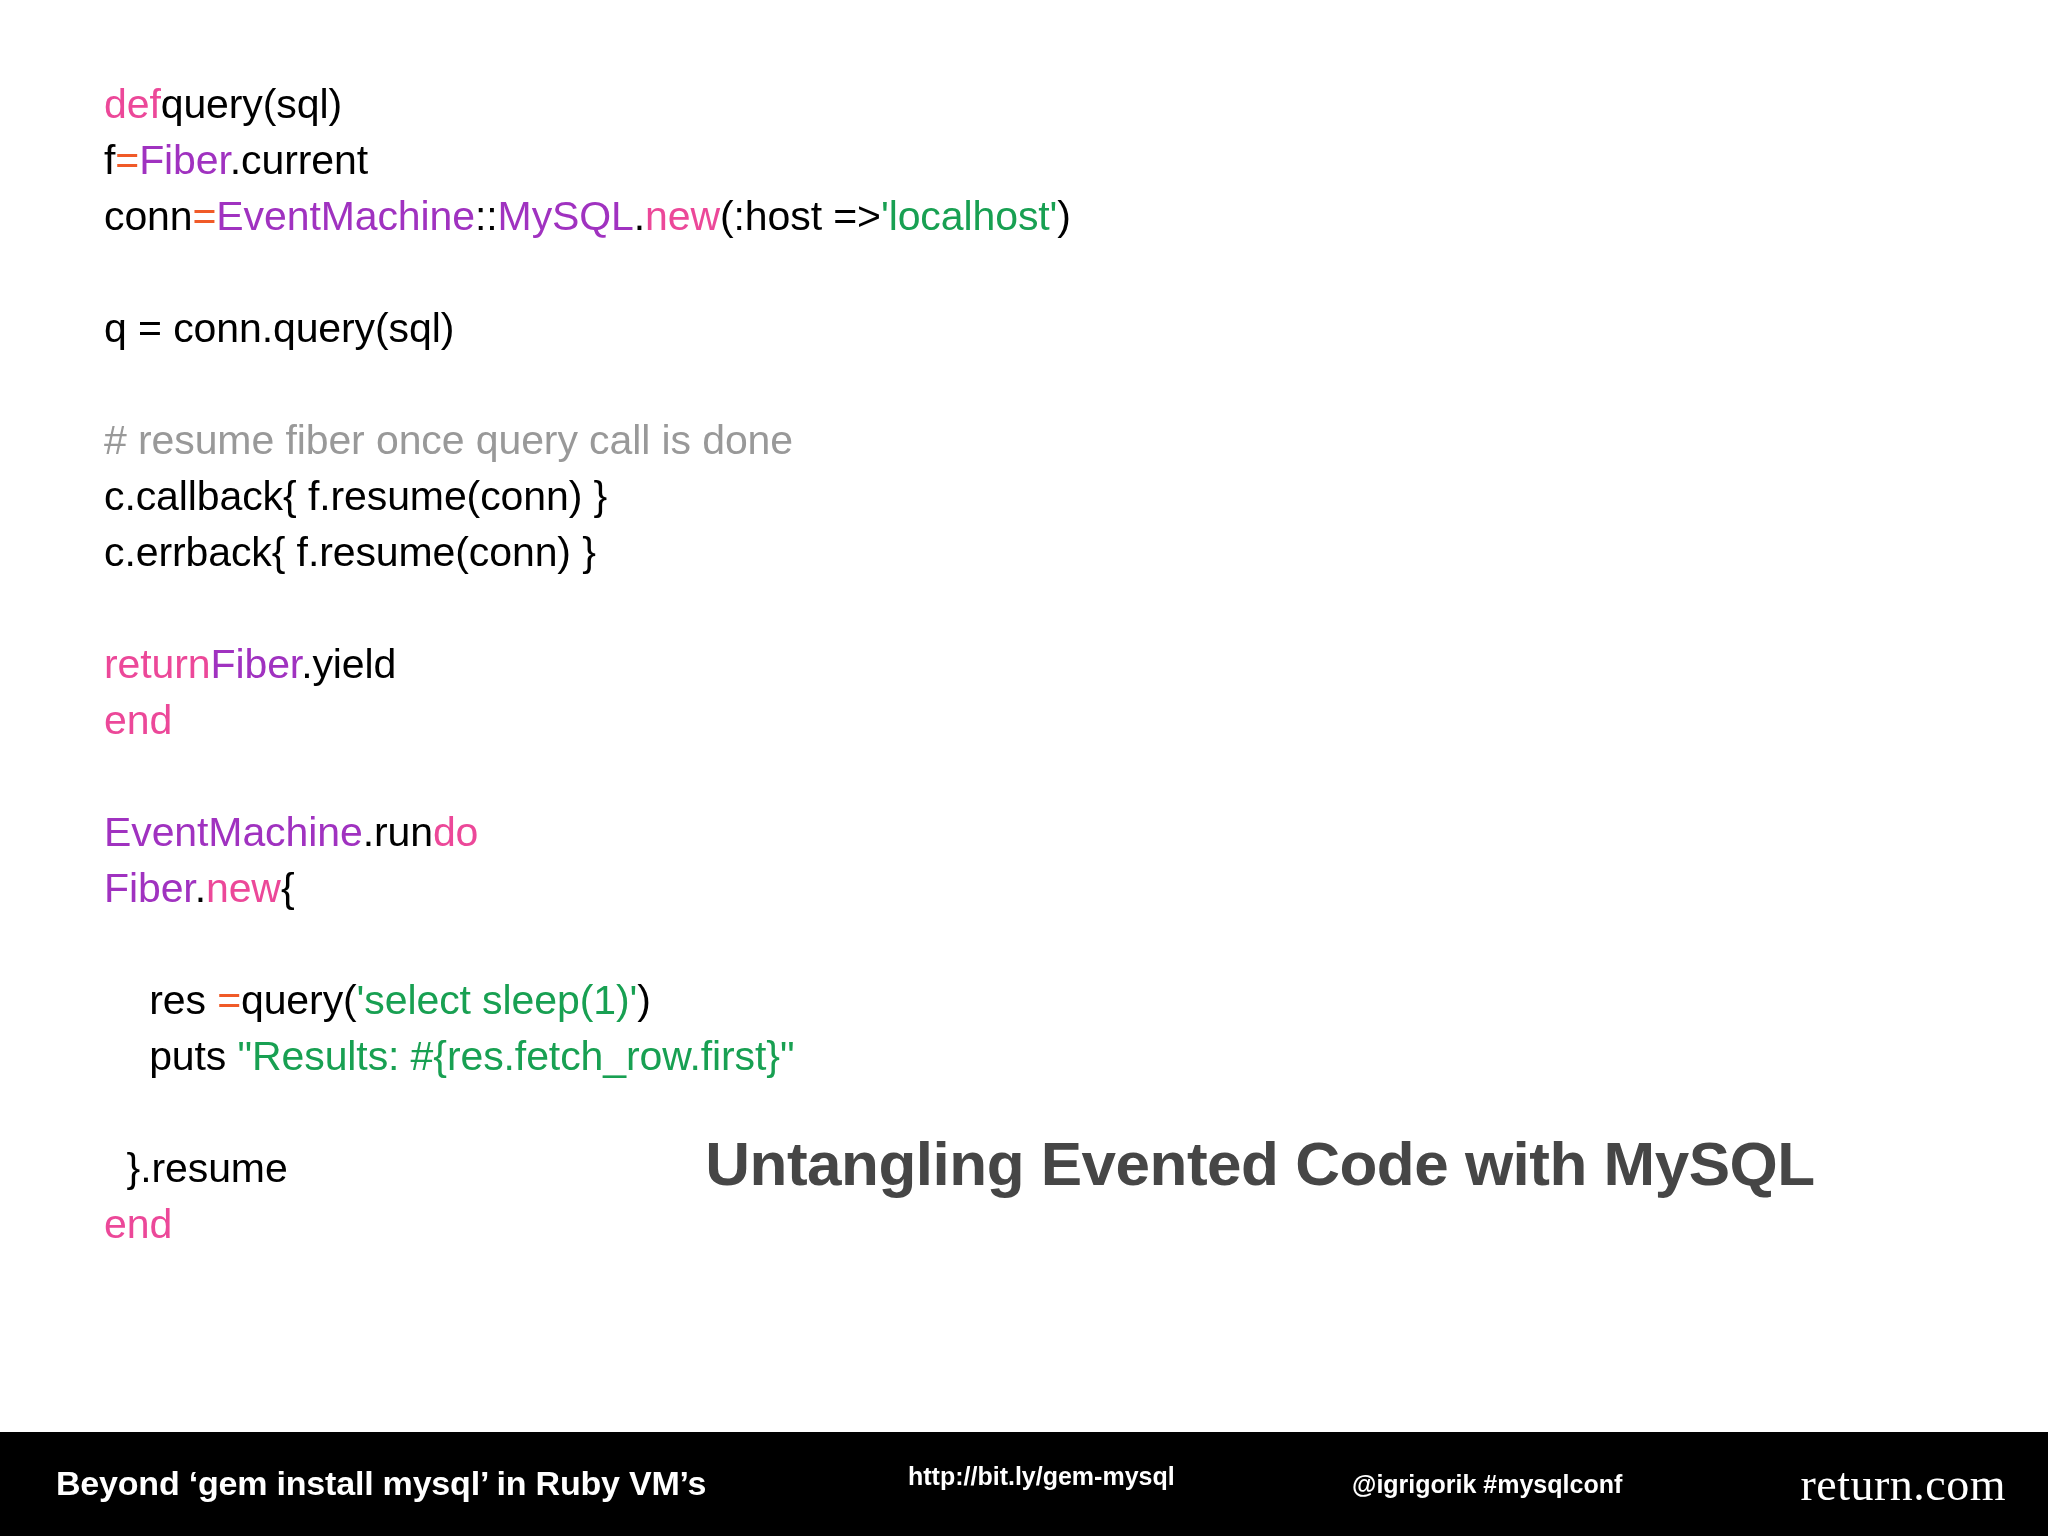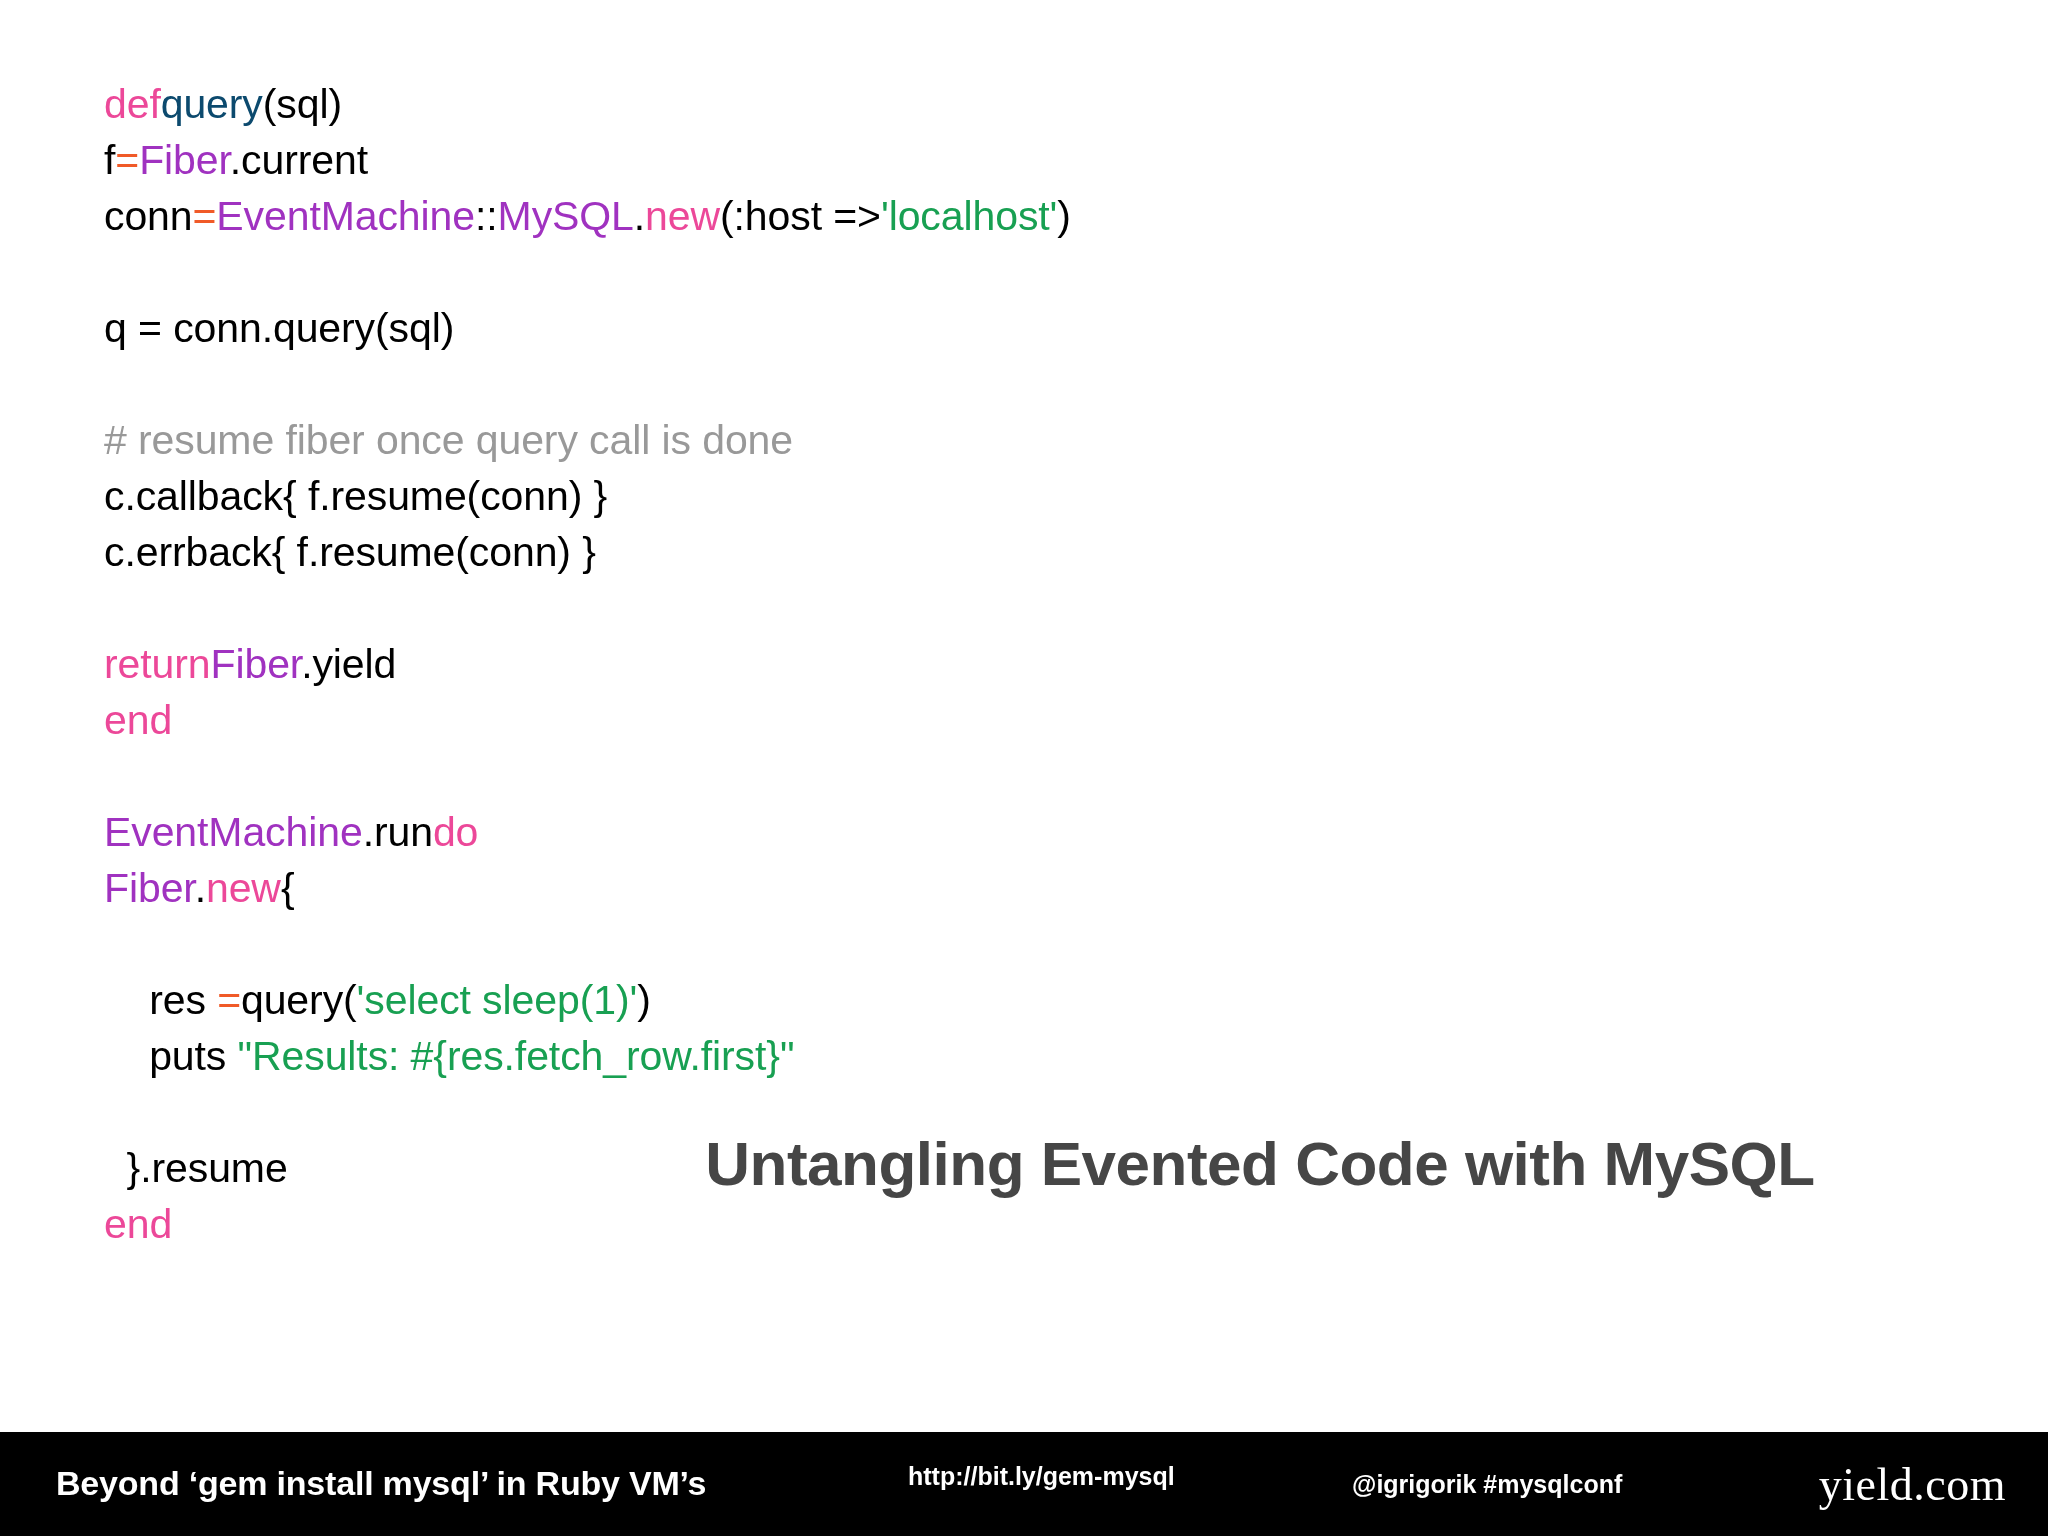--- a/index.html
+++ b/index.html
@@ -34,21 +34,21 @@
     white-space: pre;
     letter-spacing: -0.1px;
   }
   .code-line {
     height: 56px;
     white-space: pre;
   }
   .code-line.blank { height: 56px; }
   .tok { white-space: pre; }
   .t-kw     { color: #ec4899; }
-  .t-meth   { color: #0c4a6e; }
+  .t-meth   { color: #000000; }
   .t-const  { color: #A032C0; }
   .t-str    { color: #18A052; }
   .t-com    { color: #999999; }
   .t-plain  { color: #000000; }
   .t-op     { color: #F05A28; }
 
   
   #callout {
     position: absolute;
     left: 1040px;
@@ -173,16 +173,16 @@
   <div id="code-block"><div class="code-line"><span class="tok t-kw">def</span><span class="tok t-meth">query</span><span class="tok t-plain">(sql)</span></div><div class="code-line"><span class="tok t-plain">f</span><span class="tok t-op">=</span><span class="tok t-const">Fiber</span><span class="tok t-plain">.current</span></div><div class="code-line"><span class="tok t-plain">conn</span><span class="tok t-op">=</span><span class="tok t-const">EventMachine</span><span class="tok t-plain">::</span><span class="tok t-const">MySQL</span><span class="tok t-plain">.</span><span class="tok t-kw">new</span><span class="tok t-plain">(:host =&gt;</span><span class="tok t-str">'localhost'</span><span class="tok t-plain">)</span></div><div class="code-line blank">&nbsp;</div><div class="code-line"><span class="tok t-plain">q = conn.query(sql)</span></div><div class="code-line blank">&nbsp;</div><div class="code-line"><span class="tok t-com"># resume fiber once query call is done</span></div><div class="code-line"><span class="tok t-plain">c.callback{ f.resume(conn) }</span></div><div class="code-line"><span class="tok t-plain">c.errback{ f.resume(conn) }</span></div><div class="code-line blank">&nbsp;</div><div class="code-line"><span class="tok t-kw">return</span><span class="tok t-const">Fiber</span><span class="tok t-plain">.yield</span></div><div class="code-line"><span class="tok t-kw">end</span></div><div class="code-line blank">&nbsp;</div><div class="code-line"><span class="tok t-const">EventMachine</span><span class="tok t-plain">.run</span><span class="tok t-kw">do</span></div><div class="code-line"><span class="tok t-const">Fiber</span><span class="tok t-plain">.</span><span class="tok t-kw">new</span><span class="tok t-plain">{</span></div><div class="code-line blank">&nbsp;</div><div class="code-line"><span class="tok t-plain">    </span><span class="tok t-plain">res </span><span class="tok t-op">=</span><span class="tok t-plain">query(</span><span class="tok t-str">'select sleep(1)'</span><span class="tok t-plain">)</span></div><div class="code-line"><span class="tok t-plain">    </span><span class="tok t-plain">puts </span><span class="tok t-str">"Results: #{res.fetch_row.first}"</span></div><div class="code-line blank">&nbsp;</div><div class="code-line"><span class="tok t-plain">  </span><span class="tok t-plain">}.resume</span></div><div class="code-line"><span class="tok t-kw">end</span></div></div>
 
 
   <div id="slide-title">Untangling Evented Code with MySQL</div>
 
 
   <div id="footer">
     <div id="footer-left">Beyond ‘gem install mysql’ in Ruby VM’s</div>
     <div id="footer-url">http://bit.ly/gem-mysql</div>
     <div id="footer-handle">@igrigorik #mysqlconf</div>
-    <div id="footer-logo">yield.com</div>
+    <div id="footer-logo">return.com</div>
   </div>
 
 </div>
 
 </body></html>

